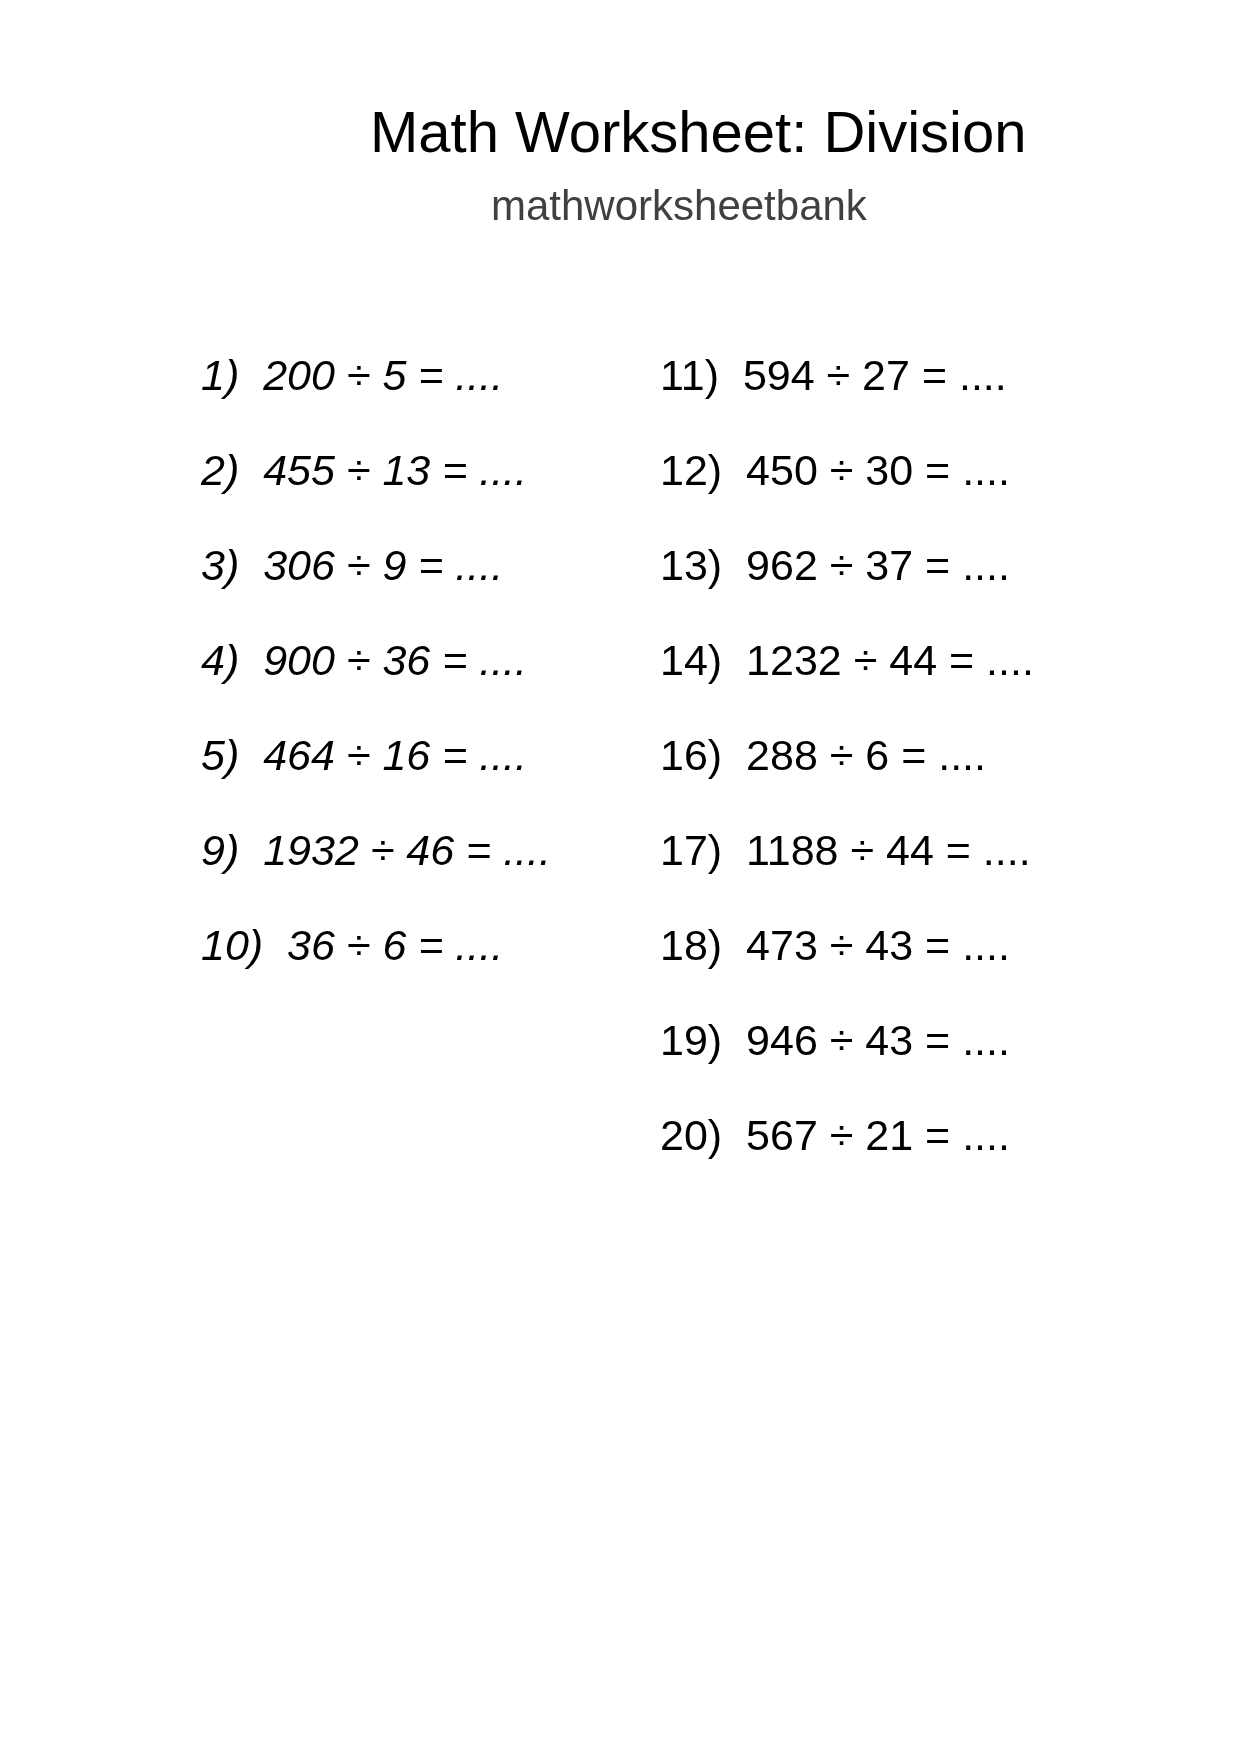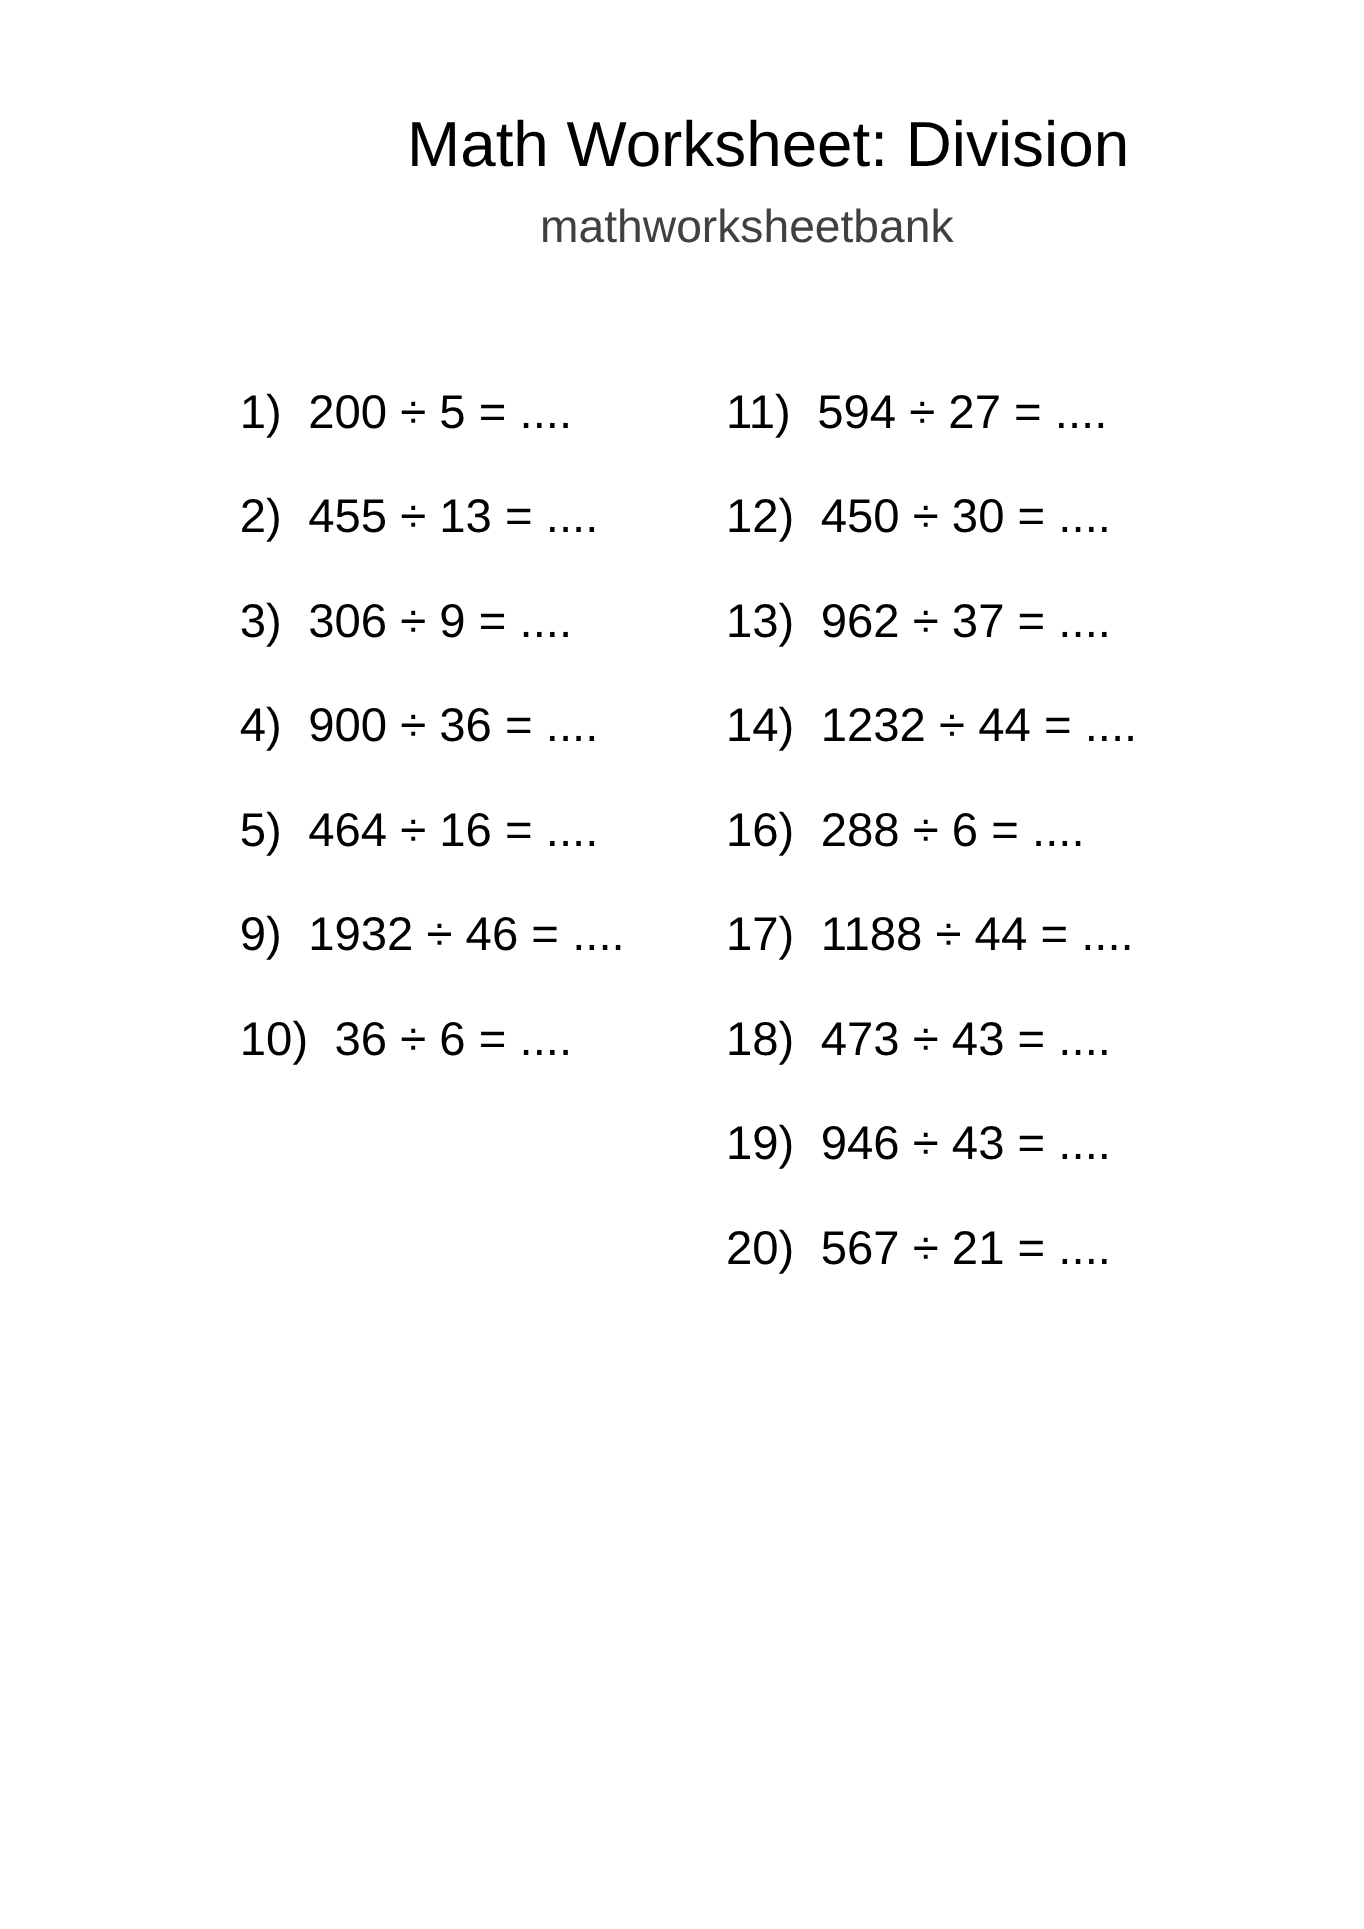--- a/index.html
+++ b/index.html
@@ -31,21 +31,21 @@
       font-size: 42px;
       line-height: 48px;
       white-space: nowrap;
       color: #404040;
       margin-left: 20px;
     }
     .column {
       position: absolute;
       top: 350px;
     }
-    .col-left { left: 218px; }
+    .col-left { left: 201px; font-style: italic; }
     .col-right { left: 660px; }
     .problem {
       height: 95px;
       font-size: 43px;
       line-height: 50px;
       white-space: nowrap;
     }
     .problem span { white-space: pre; }
   </style>
 </head>

